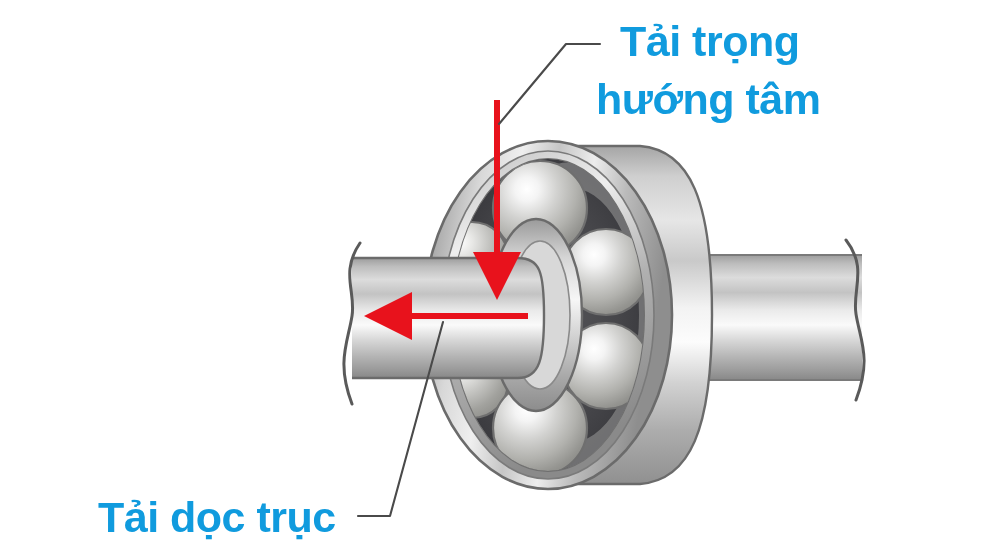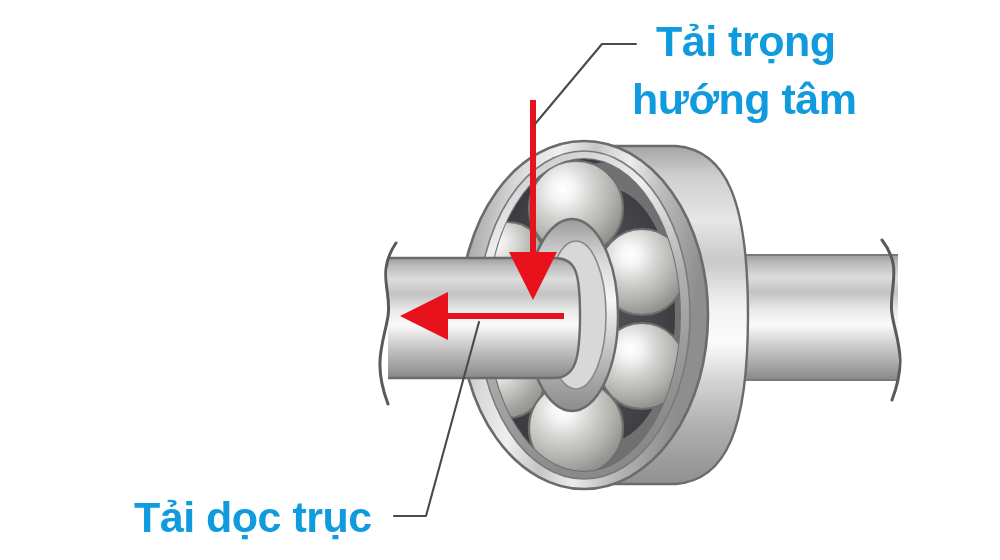--- a/index.html
+++ b/index.html
@@ -12,21 +12,20 @@
     width: 1000px;
     height: 560px;
     overflow: hidden;
     font-family: "Liberation Sans", sans-serif;
   }
   #stage {
     position: relative;
     width: 900px;
     height: 560px;
     background: #ffffff;
-    margin-left: 36px;
   }
   #diagram {
     position: absolute;
     left: 0;
     top: 0;
     width: 1000px;
     height: 560px;
     display: block;
   }
   .label-text {

